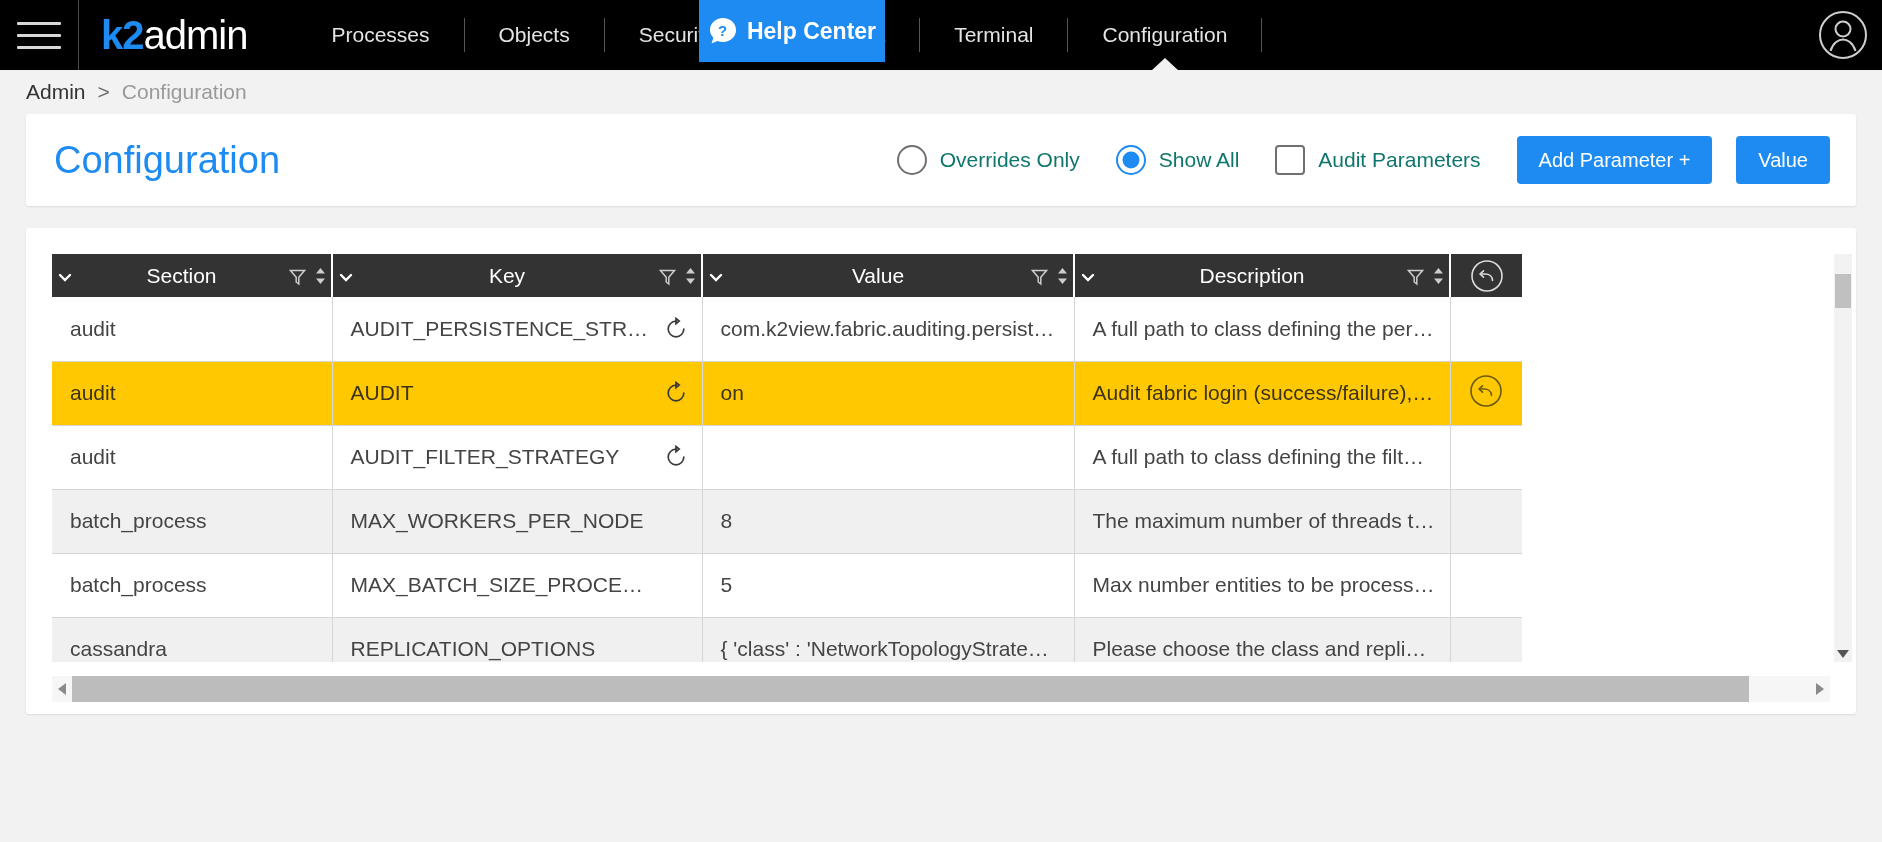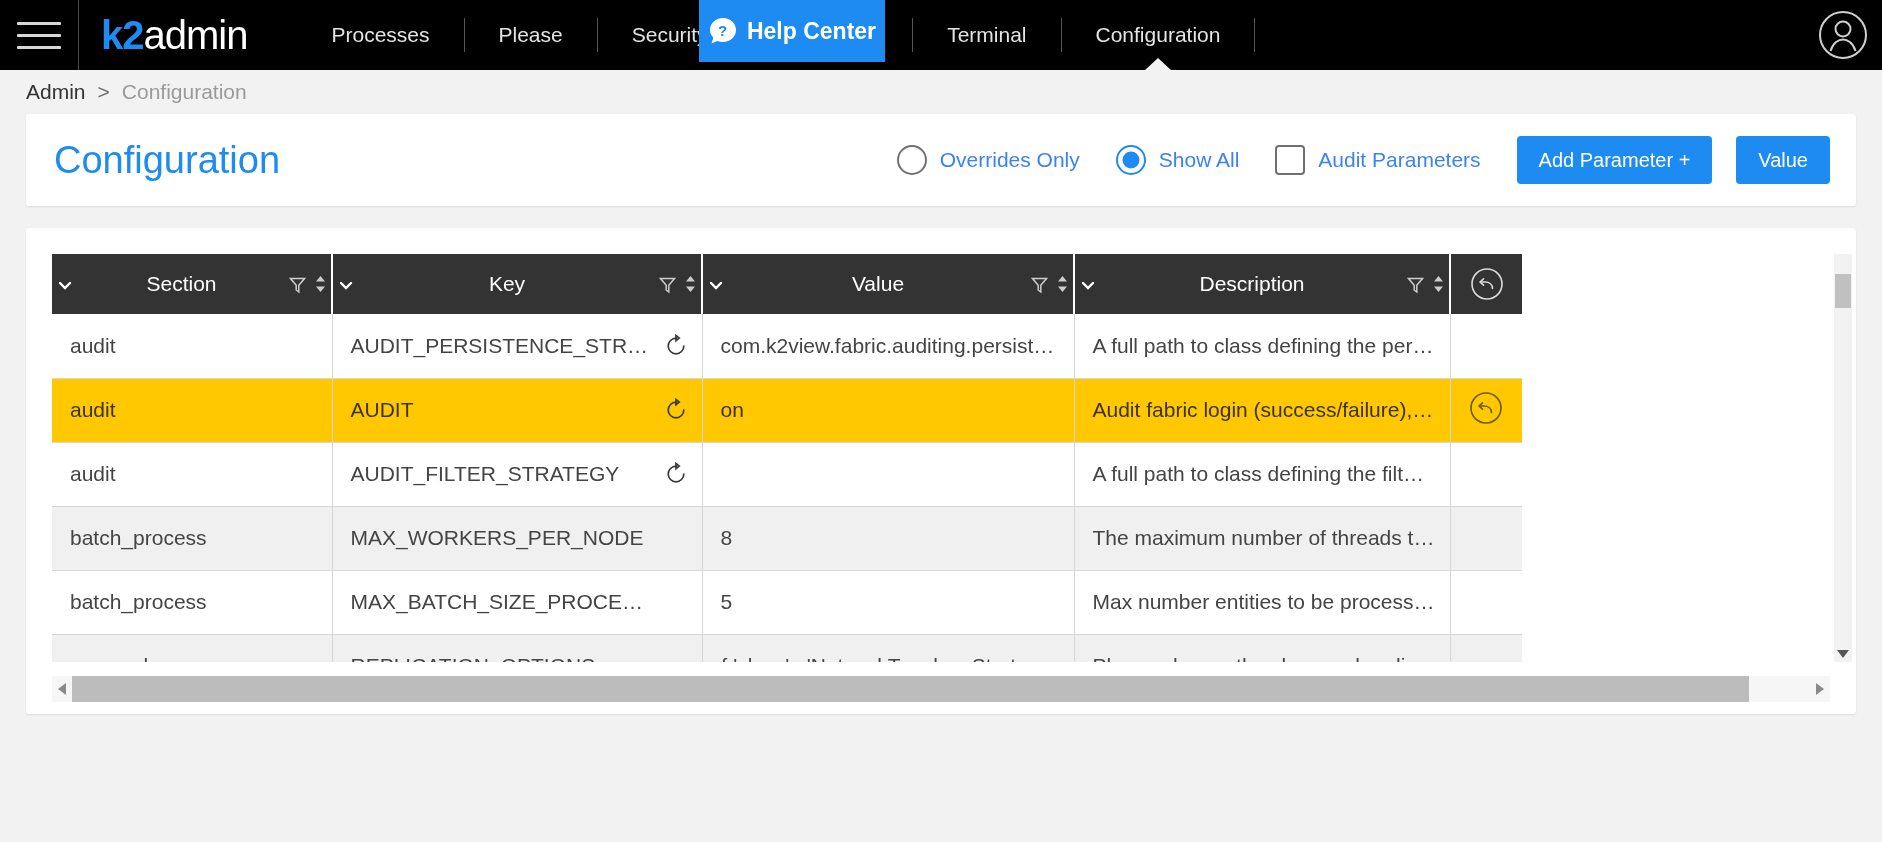--- a/index.html
+++ b/index.html
@@ -159,21 +159,21 @@
     background: #1d8bf1;
     border-radius: 50%;
   }
   .checkbox {
     width: 30px; height: 30px;
     border: 2px solid #707070;
     border-radius: 4px;
     background: #fff;
     flex: 0 0 auto;
   }
-  .ctl-label { font-size: 21px; color: #3b82f6; white-space: nowrap; }
+  .ctl-label { font-size: 21px; color: #0f766e; white-space: nowrap; }
   .btn {
     background: #1d8bf1;
     color: #fff;
     border: none;
     border-radius: 4px;
     font-size: 20px;
     font-family: "Liberation Sans", sans-serif;
     cursor: pointer;
     height: 48px;
     padding: 0 22px;
@@ -199,21 +199,21 @@
     overflow: hidden;
   }
   table.grid {
     border-collapse: collapse;
     width: 1470px;
     table-layout: fixed;
   }
   table.grid th {
     background: #333333;
     color: #ffffff;
-    height: 60px;
+    height: 43px;
     font-size: 21px;
     font-weight: 400;
     border-right: 2px solid #ffffff;
     padding: 0 4px;
     position: relative;
   }
   table.grid th:last-child { border-right: none; }
   .th-inner {
     display: flex; align-items: center;
     height: 100%;
@@ -311,21 +311,21 @@
   <div class="navdiv"></div>
 
   <div class="brand">
     <span class="k2">k2</span>
       <span class="adm">admin</span>
   </div>
 
   <div class="navitems">
     <div class="navitem">Processes</div>
     <div class="navsep"></div>
-    <div class="navitem">Please</div>
+    <div class="navitem">Objects</div>
     <div class="navsep"></div>
     <div class="navitem">Security</div>
     <div class="navsep"></div>
     <div class="navitem">Cassandra</div>
     <div class="navsep"></div>
     <div class="navitem">Terminal</div>
     <div class="navsep"></div>
     <div class="navitem active">
       <span>Configuration</span>
       <span class="nav-caret"></span>

